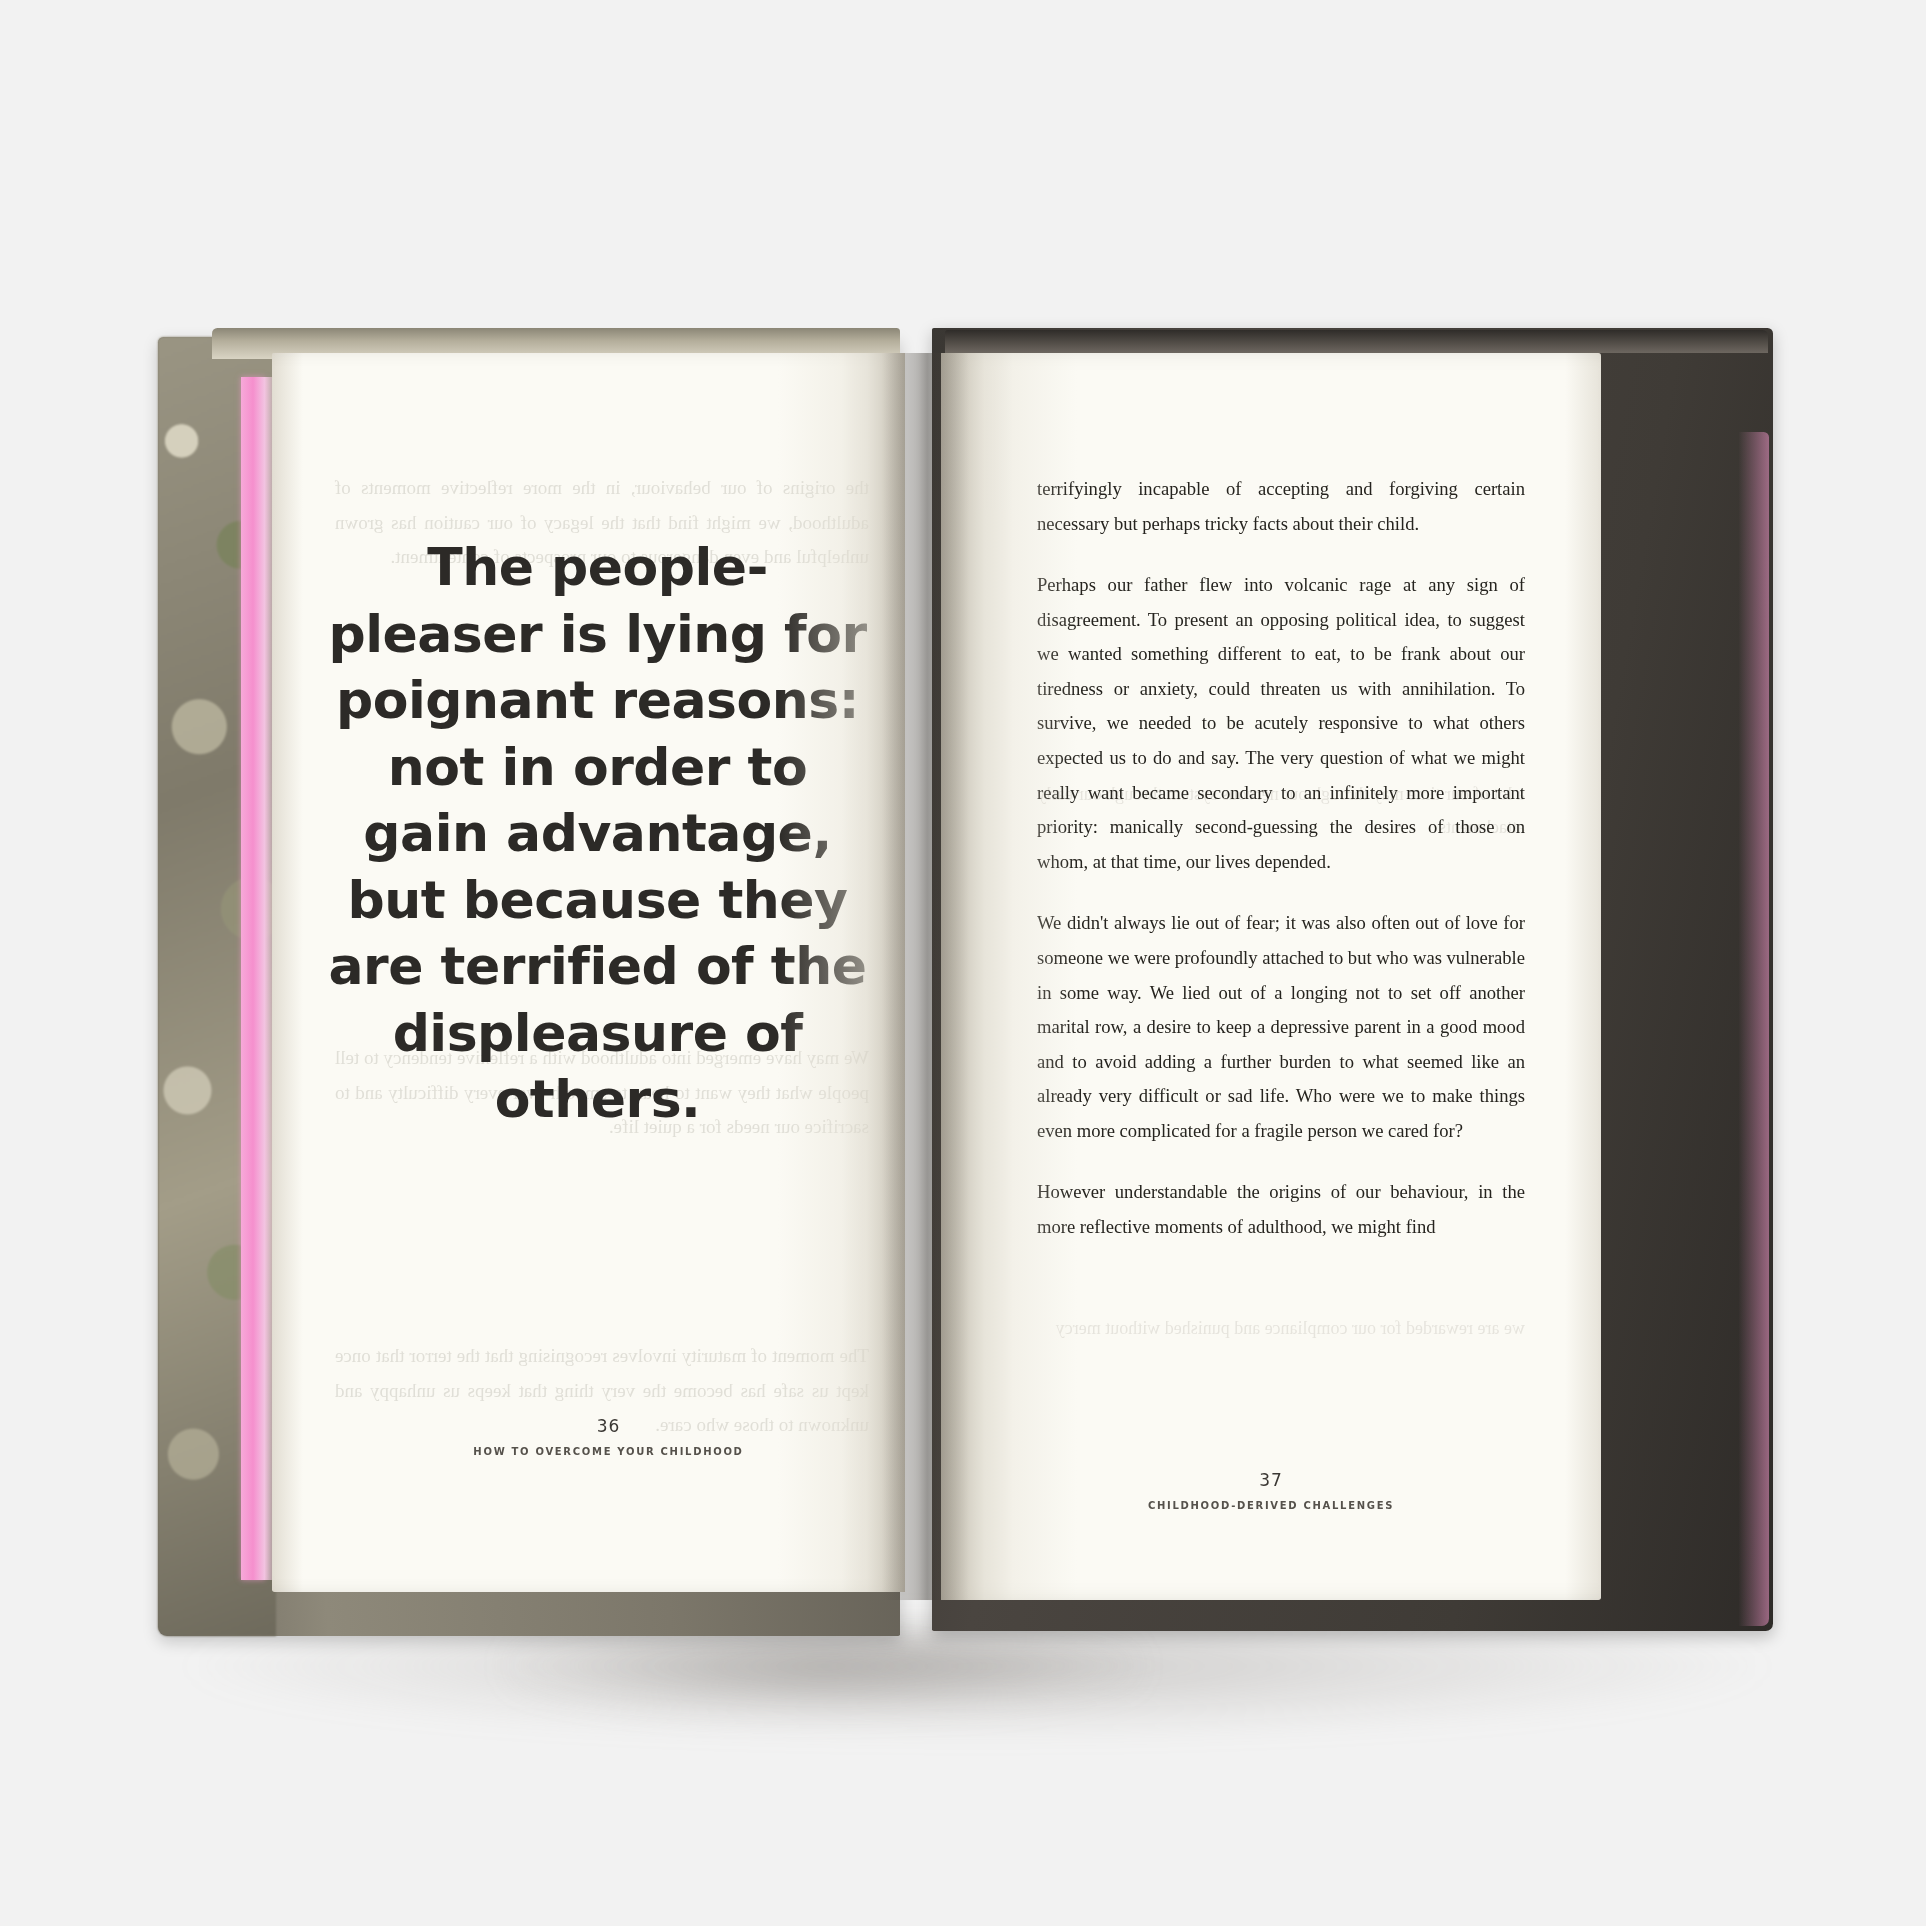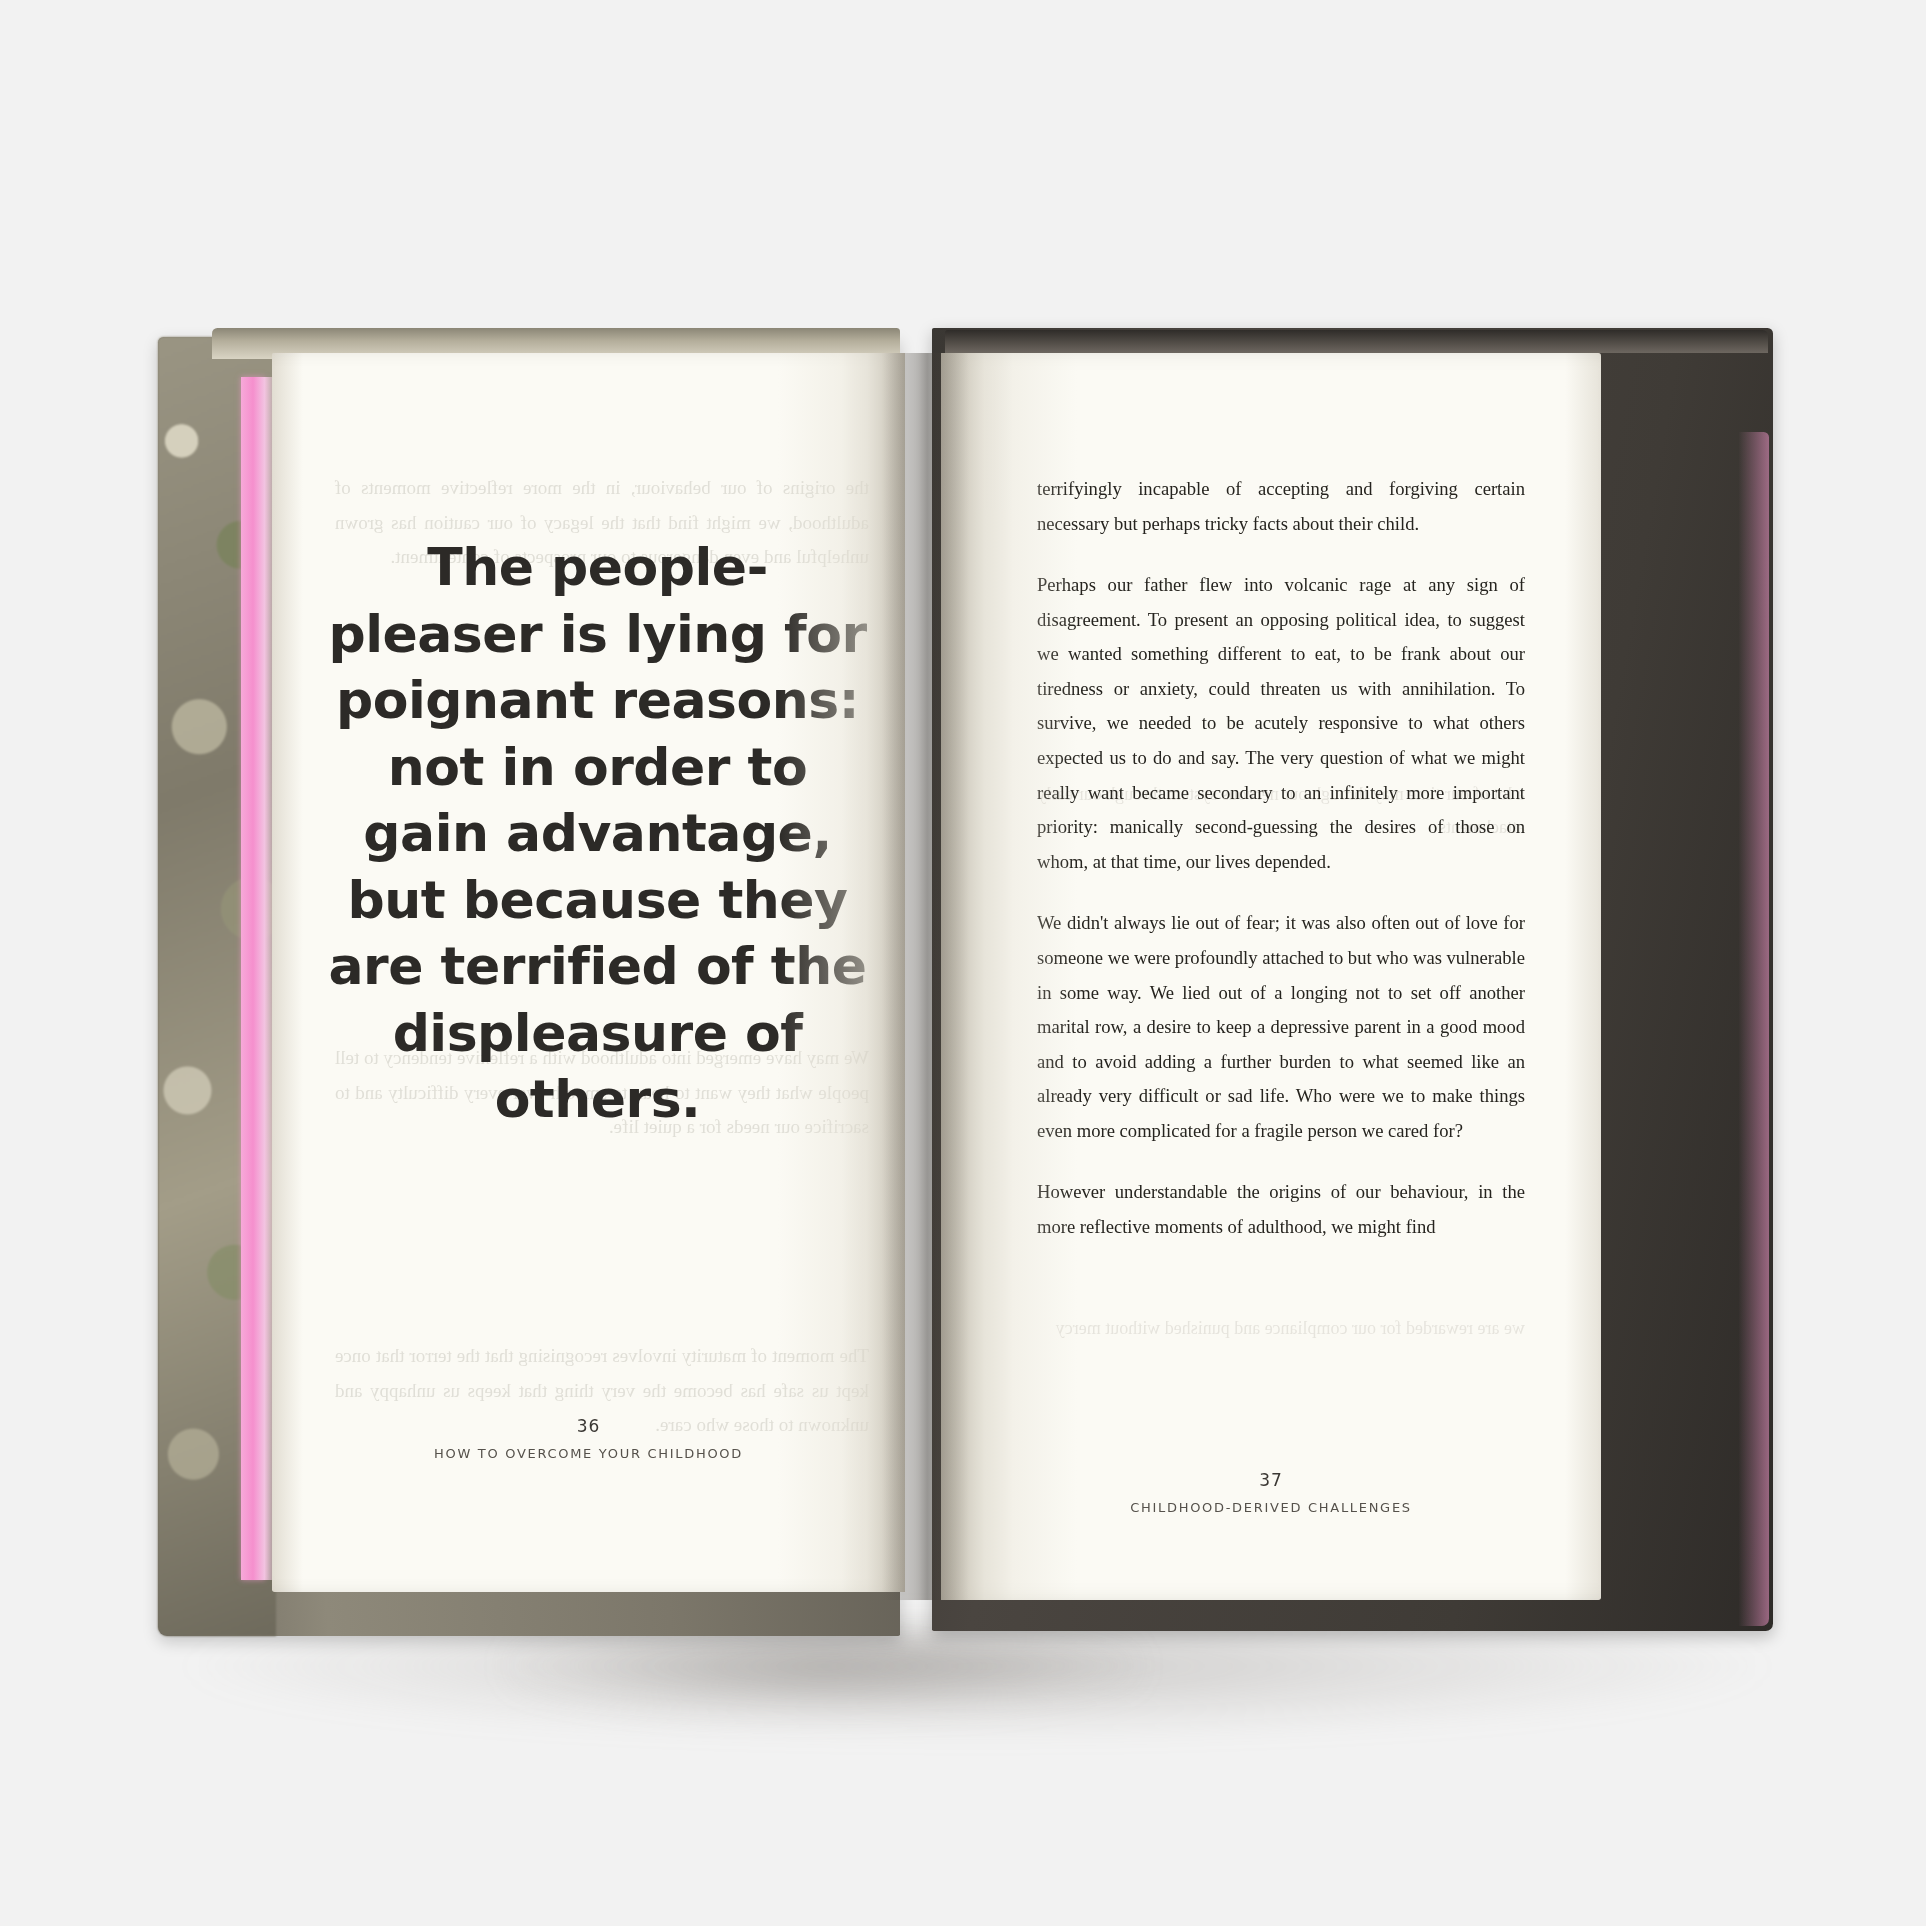--- a/index.html
+++ b/index.html
@@ -252,25 +252,26 @@
     text-align: center;
     font-family: "DejaVu Sans", sans-serif;
     color: #3b3834;
   }
   .folio .num {
     font-size: 17px;
     letter-spacing: 0.9px;
   }
   .folio .run {
     margin-top: 10px;
-    font-size: 13px;
+    font-size: 10px;
     letter-spacing: 1.7px;
     color: #55514b;
-  }
-  .folio-left { left: 0; top: 1063px; }
+    font-weight: bold;
+  }
+  .folio-left { left: 0; top: 1063px; padding-left: 20px; }
   .folio-right { left: 0; top: 1069px; margin-top: 48px; }
 
   
   .curve-left {
     position: absolute;
     right: 0; top: 0;
     width: 127px; height: 100%;
     background: linear-gradient(to right, rgba(255,255,255,0) 0%, rgba(230,226,214,0.55) 70%, rgba(196,190,176,0.75) 100%);
     pointer-events: none;
   }

